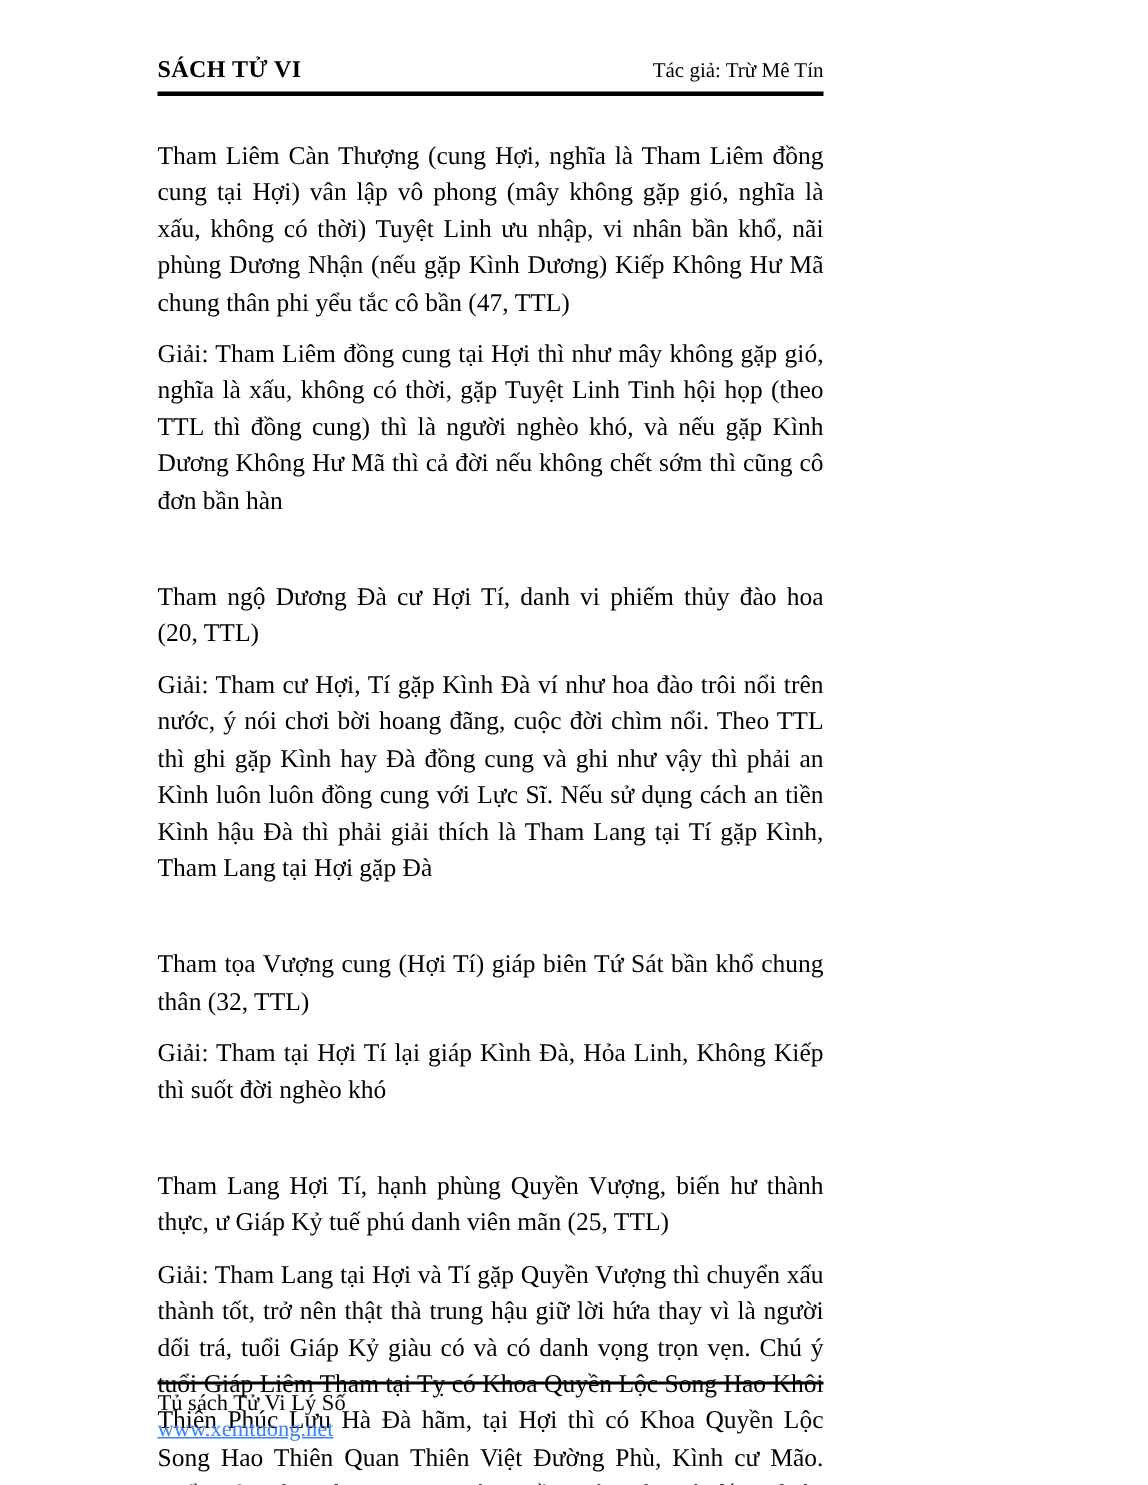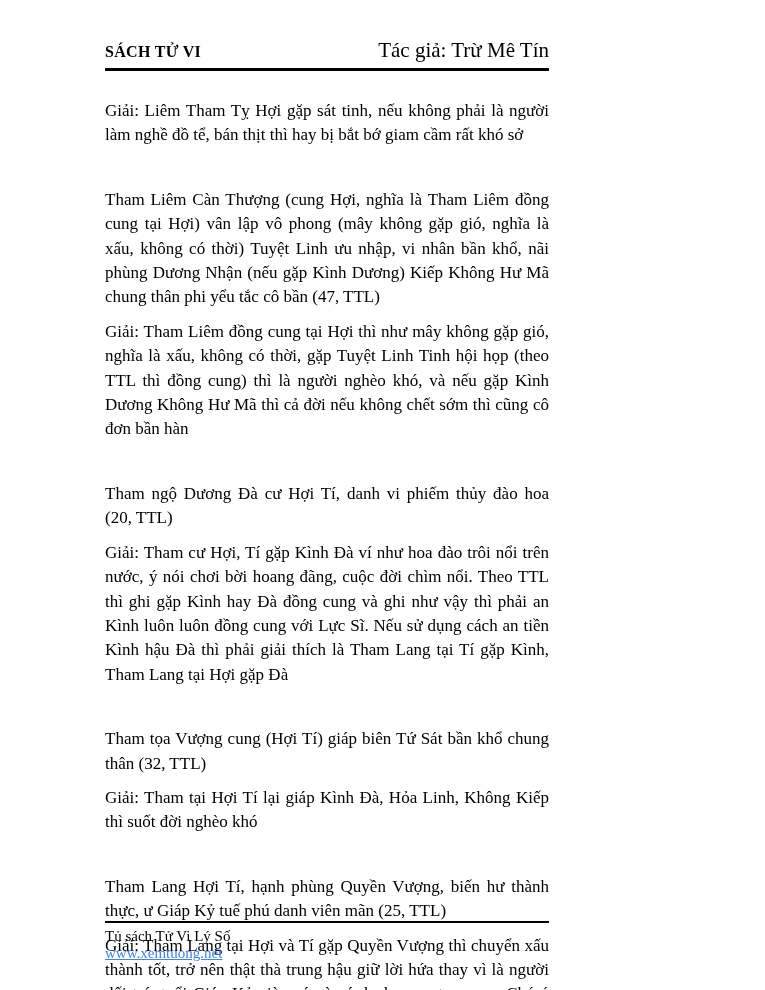--- a/index.html
+++ b/index.html
@@ -26,21 +26,21 @@
     align-items: baseline;
     border-bottom: 3px solid #000000;
     padding-bottom: 5px;
   }
   .book-title {
     font-weight: bold;
     font-size: 16px;
     letter-spacing: 0.3px;
   }
   .author {
-    font-size: 21px;
+    font-size: 14px;
   }
   
   .content {
     margin-top: 28px;
   }
   .section { margin-top: 40px; }
   .section:first-child { margin-top: 0; }
   .content p {
     margin: 0;
     font-size: 17px;
@@ -82,23 +82,20 @@
 
 <div class="page">
 
   <div class="page-header">
     <span class="book-title">SÁCH TỬ VI</span>
     <span class="author">Tác giả: Trừ Mê Tín</span>
   </div>
 
   <div class="content">
 
-    <div class="section">
-      <p>Giải: Liêm Tham Tỵ Hợi gặp sát tinh, nếu không phải là người làm nghề đồ tể, bán thịt thì hay bị bắt bớ giam cầm rất khó sở</p>
-    </div>
 
     <div class="section">
       <p>Tham Liêm Càn Thượng (cung Hợi, nghĩa là Tham Liêm đồng cung tại Hợi) vân lập vô phong (mây không gặp gió, nghĩa là xấu, không có thời) Tuyệt Linh ưu nhập, vi nhân bần khổ, nãi phùng Dương Nhận (nếu gặp Kình Dương) Kiếp Không Hư Mã chung thân phi yểu tắc cô bần (47, TTL)</p>
       <p>Giải: Tham Liêm đồng cung tại Hợi thì như mây không gặp gió, nghĩa là xấu, không có thời, gặp Tuyệt Linh Tinh hội họp (theo TTL thì đồng cung) thì là người nghèo khó, và nếu gặp Kình Dương Không Hư Mã thì cả đời nếu không chết sớm thì cũng cô đơn bần hàn</p>
     </div>
 
     <div class="section">
       <p>Tham ngộ Dương Đà cư Hợi Tí, danh vi phiếm thủy đào hoa  (20, TTL)</p>
       <p>Giải: Tham cư Hợi, Tí gặp Kình Đà ví như hoa đào trôi nổi trên nước, ý nói chơi bời hoang đãng, cuộc đời chìm nổi. Theo TTL thì ghi gặp Kình hay Đà đồng cung và ghi như vậy thì phải an Kình luôn luôn đồng cung với Lực Sĩ. Nếu sử dụng cách an tiền Kình hậu Đà thì phải giải thích là Tham Lang tại Tí gặp Kình, Tham Lang tại Hợi gặp Đà</p>
     </div>

